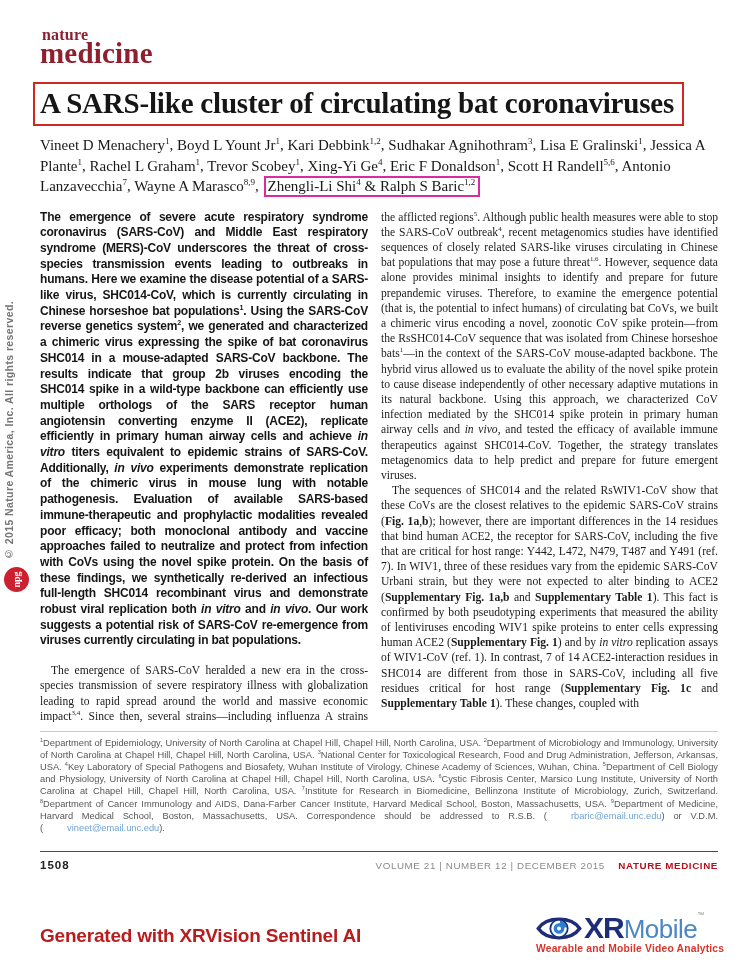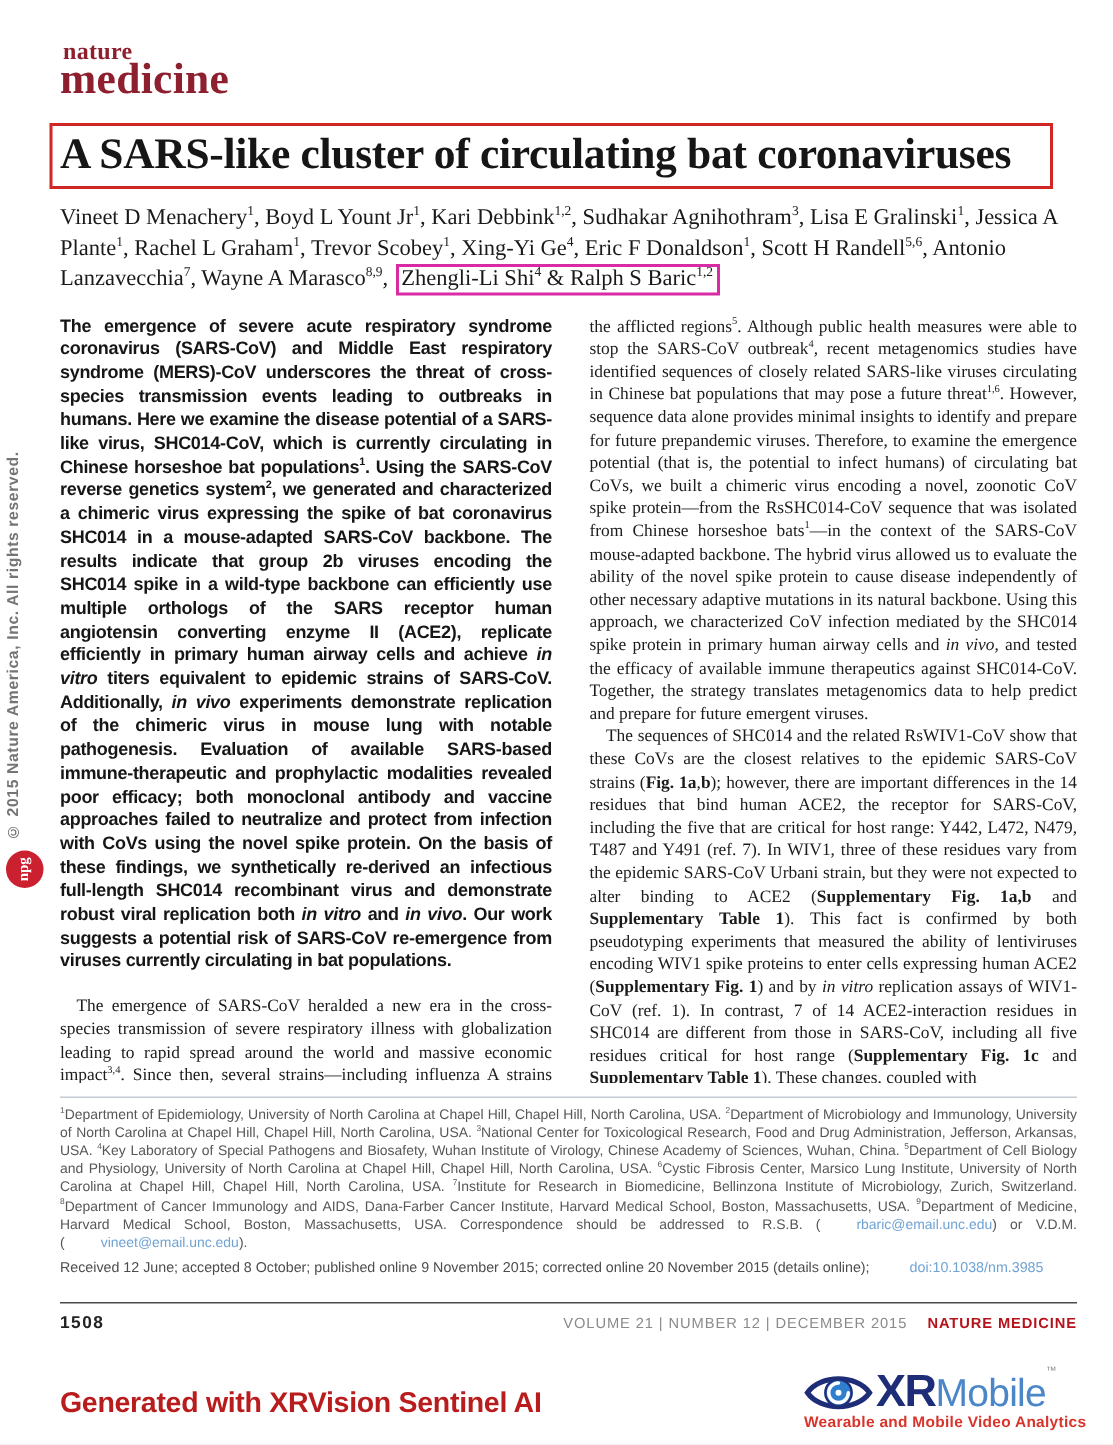--- a/index.html
+++ b/index.html
@@ -25,27 +25,27 @@
   .npg-badge span {
     color:#fff; font-family:"Liberation Serif", serif; font-weight:bold;
     font-size:10px; transform:rotate(-90deg); display:block;
   }
   
   .content { position:absolute; left:40px; top:0; width:678px; }
   .journal-logo { margin-top:26px; color:#8e1f2e; font-family:"Liberation Serif", serif; }
   .logo-nature { font-size:16px; font-weight:bold; letter-spacing:0.2px; margin-left:2px; margin-bottom:-7px; }
   .logo-medicine { font-size:29px; font-weight:bold; letter-spacing:0.2px; }
   .title { margin-top:12px; font-size:29px; line-height:38px; letter-spacing:-0.2px; color:#161616; }
-  .title-box { display:inline-block; border:2px solid #d02724; padding:0px 26px 2px 5px; margin-left:-7px; }
+  .title-box { display:inline-block; border:2px solid #d02724; padding:0px 8px 2px 5px; margin-left:-7px; }
   .title-line2 { display:block; margin-top:2px; }
   .authors { margin-top:9px; font-size:15px; line-height:20.5px; color:#191919; width:672px; }
   .author-box { border:2px solid #d92ba4; padding:0 3px 1px 2px; margin-left:1px; white-space:nowrap; }
   sup { font-size:0.60em; vertical-align:super; line-height:0; }
   
-  .columns { display:flex; gap:25px; margin-top:13px; height:512px; overflow:hidden; }
+  .columns { display:flex; gap:13px; margin-top:13px; height:512px; overflow:hidden; }
   .col-left { width:328px; flex:none; }
   .col-right { flex:1; }
   .abstract {
     font-family:"Liberation Sans", sans-serif; font-weight:700;
     font-size:12px; line-height:15.7px; letter-spacing:-0.2px;
     text-align:justify; color:#161616;
   }
   .body-para { font-size:11.6px; line-height:15.2px; text-align:justify; color:#1b1b1b; }
   .col-left .body-para { margin-top:14px; }
   .indent { text-indent:11px; }
@@ -113,21 +113,20 @@
         <p class="body-para indent">The emergence of SARS-CoV heralded a new era in the cross-species transmission of severe respiratory illness with globalization leading to rapid spread around the world and massive economic impact<sup>3,4</sup>. Since then, several strains—including influenza A strains H5N1, H1N1 and H7N9 and MERS-CoV—have emerged from animal populations, causing considerable disease, mortality and economic hardship for</p>
       </div>
       <div class="col-right">
         <p class="body-para">the afflicted regions<sup>5</sup>. Although public health measures were able to stop the SARS-CoV outbreak<sup>4</sup>, recent metagenomics studies have identified sequences of closely related SARS-like viruses circulating in Chinese bat populations that may pose a future threat<sup>1,6</sup>. However, sequence data alone provides minimal insights to identify and prepare for future prepandemic viruses. Therefore, to examine the emergence potential (that is, the potential to infect humans) of circulating bat CoVs, we built a chimeric virus encoding a novel, zoonotic CoV spike protein—from the RsSHC014-CoV sequence that was isolated from Chinese horseshoe bats<sup>1</sup>—in the context of the SARS-CoV mouse-adapted backbone. The hybrid virus allowed us to evaluate the ability of the novel spike protein to cause disease independently of other necessary adaptive mutations in its natural backbone. Using this approach, we characterized CoV infection mediated by the SHC014 spike protein in primary human airway cells and <i>in vivo</i>, and tested the efficacy of available immune therapeutics against SHC014-CoV. Together, the strategy translates metagenomics data to help predict and prepare for future emergent viruses.</p>
         <p class="body-para indent">The sequences of SHC014 and the related RsWIV1-CoV show that these CoVs are the closest relatives to the epidemic SARS-CoV strains (<b>Fig. 1a</b>,<b>b</b>); however, there are important differences in the 14 residues that bind human ACE2, the receptor for SARS-CoV, including the five that are critical for host range: Y442, L472, N479, T487 and Y491 (ref. 7). In WIV1, three of these residues vary from the epidemic SARS-CoV Urbani strain, but they were not expected to alter binding to ACE2 (<b>Supplementary Fig. 1a,b</b> and <b>Supplementary Table 1</b>). This fact is confirmed by both pseudotyping experiments that measured the ability of lentiviruses encoding WIV1 spike proteins to enter cells expressing human ACE2 (<b>Supplementary Fig. 1</b>) and by <i>in vitro</i> replication assays of WIV1-CoV (ref. 1). In contrast, 7 of 14 ACE2-interaction residues in SHC014 are different from those in SARS-CoV, including all five residues critical for host range (<b>Supplementary Fig. 1c</b> and <b>Supplementary Table 1</b>). These changes, coupled with</p>
       </div>
     </div>
 
     <div class="affil-rule"></div>
     <p class="affiliations"><sup>1</sup>Department of Epidemiology, University of North Carolina at Chapel Hill, Chapel Hill, North Carolina, USA. <sup>2</sup>Department of Microbiology and Immunology, University of North Carolina at Chapel Hill, Chapel Hill, North Carolina, USA. <sup>3</sup>National Center for Toxicological Research, Food and Drug Administration, Jefferson, Arkansas, USA. <sup>4</sup>Key Laboratory of Special Pathogens and Biosafety, Wuhan Institute of Virology, Chinese Academy of Sciences, Wuhan, China. <sup>5</sup>Department of Cell Biology and Physiology, University of North Carolina at Chapel Hill, Chapel Hill, North Carolina, USA. <sup>6</sup>Cystic Fibrosis Center, Marsico Lung Institute, University of North Carolina at Chapel Hill, Chapel Hill, North Carolina, USA. <sup>7</sup>Institute for Research in Biomedicine, Bellinzona Institute of Microbiology, Zurich, Switzerland. <sup>8</sup>Department of Cancer Immunology and AIDS, Dana-Farber Cancer Institute, Harvard Medical School, Boston, Massachusetts, USA. <sup>9</sup>Department of Medicine, Harvard Medical School, Boston, Massachusetts, USA.  Correspondence should be addressed to R.S.B. (<a>rbaric@email.unc.edu</a>) or V.D.M. (<a>vineet@email.unc.edu</a>).</p>
-    <p class="dates">Received 12 June; accepted 8 October; published online 9 November 2015; corrected online 20 November 2015 (details online); <a>doi:10.1038/nm.3985</a></p>
 
     <div class="footer-rule"></div>
     <div class="footer">
       <span class="page-num">1508</span>
       <span>
         <span class="issue-info">VOLUME 21 | NUMBER 12 | DECEMBER 2015</span>
         <span class="journal-name">NATURE MEDICINE</span>
       </span>
     </div>
   </div>

